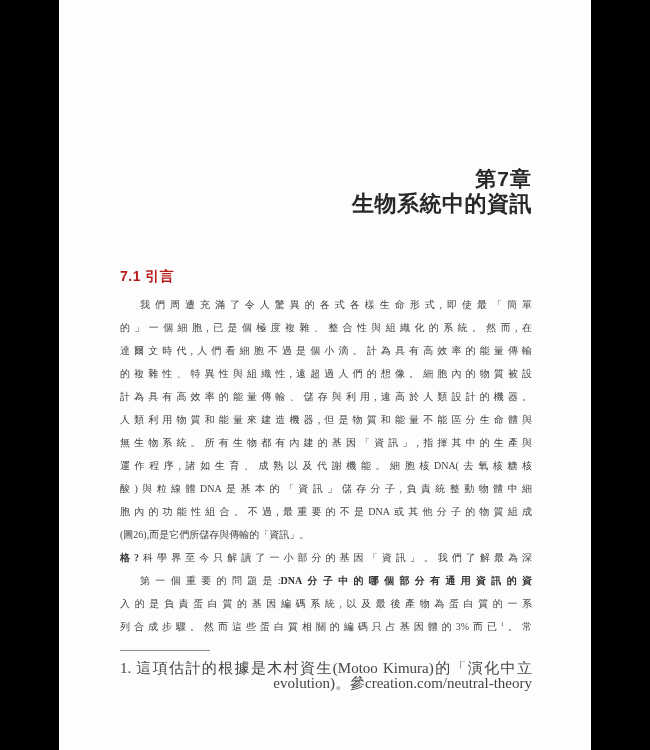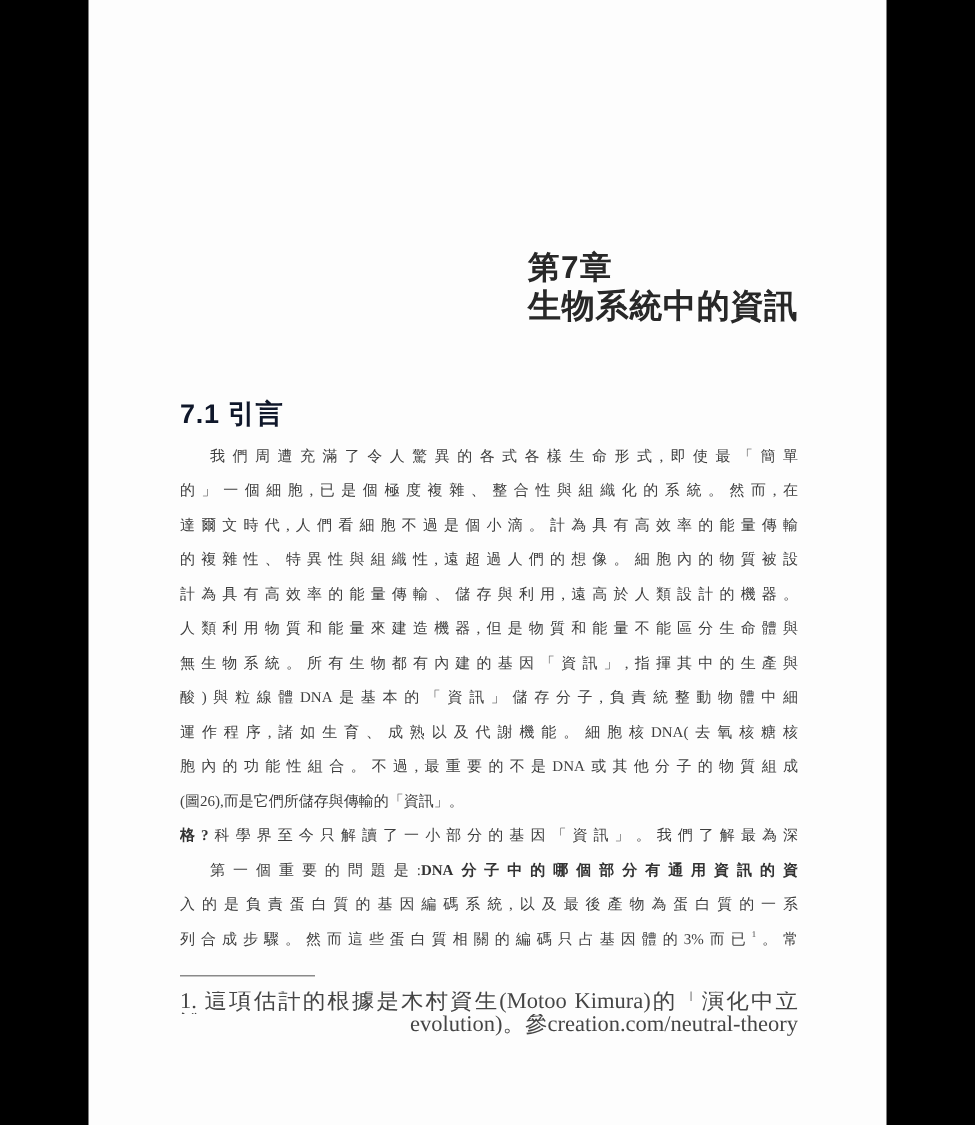--- a/index.html
+++ b/index.html
@@ -16,20 +16,21 @@
     left: 59px;
     top: 0;
     width: 532px;
     height: 750px;
     background: #fdfdfd;
   }
   .chapter-block {
     position: absolute;
     top: 166px;
     right: 59px;
+    text-align: right;
     color: #282828;
     font-family: "Liberation Sans", "DejaVu Sans", sans-serif;
     font-weight: 700;
   }
   .chapter-number {
     font-size: 21px;
     line-height: 25px;
     letter-spacing: 1px;
   }
   .chapter-title {
@@ -37,23 +38,23 @@
     line-height: 26px;
     letter-spacing: 0.5px;
   }
   .section-heading {
     position: absolute;
     left: 61px;
     top: 264px;
     margin: 0;
     font-family: "Liberation Sans", "DejaVu Sans", sans-serif;
     font-weight: 600;
-    font-size: 18px;
+    font-size: 14px;
     line-height: 24px;
-    color: #0f172a;
+    color: #b91c1c;
     letter-spacing: 0.5px;
   }
   .body-block {
     position: absolute;
     left: 61px;
     top: 293px;
     width: 412px;
     color: #3e3e3e;
     font-size: 10px;
   }
@@ -110,22 +111,22 @@
   <h2 class="section-heading">7.1 引言</h2>
 
   <div class="body-block">
       <div class="tline full ind"><span>我們周遭充滿了令人驚異的各式各樣生命形式,即使最「簡單</span></div>
       <div class="tline full"><span>的」一個細胞,已是個極度複雜、整合性與組織化的系統。然而,在</span></div>
       <div class="tline full"><span>達爾文時代,人們看細胞不過是個小滴。計為具有高效率的能量傳輸</span></div>
       <div class="tline full"><span>的複雜性、特異性與組織性,遠超過人們的想像。細胞內的物質被設</span></div>
       <div class="tline full"><span>計為具有高效率的能量傳輸、儲存與利用,遠高於人類設計的機器。</span></div>
       <div class="tline full"><span>人類利用物質和能量來建造機器,但是物質和能量不能區分生命體與</span></div>
       <div class="tline full"><span>無生物系統。所有生物都有內建的基因「資訊」,指揮其中的生產與</span></div>
+      <div class="tline full"><span>運作程序,諸如生育、成熟以及代謝機能。細胞核DNA(去氧核糖核</span></div>
       <div class="tline full"><span>酸)與粒線體DNA是基本的「資訊」儲存分子,負責統整動物體中細</span></div>
-      <div class="tline full"><span>運作程序,諸如生育、成熟以及代謝機能。細胞核DNA(去氧核糖核</span></div>
       <div class="tline full"><span>胞內的功能性組合。不過,最重要的不是DNA或其他分子的物質組成</span></div>
       <div class="tline"><span>(圖26),而是它們所儲存與傳輸的「資訊」。</span></div>
       <div class="tline full"><span class="em">格?</span><span>科學界至今只解讀了一小部分的基因「資訊」。我們了解最為深</span></div>
       <div class="tline full ind"><span>第一個重要的問題是:</span><span class="em">DNA分子中的哪個部分有通用資訊的資</span></div>
       <div class="tline full"><span>入的是負責蛋白質的基因編碼系統,以及最後產物為蛋白質的一系</span></div>
       <div class="tline full"><span>列合成步驟。然而這些蛋白質相關的編碼只占基因體的3%而已</span><sup>1</sup><span>。常</span></div>
     </div>
 
   <div class="footnote-block">
     <div class="fn-rule"></div>

